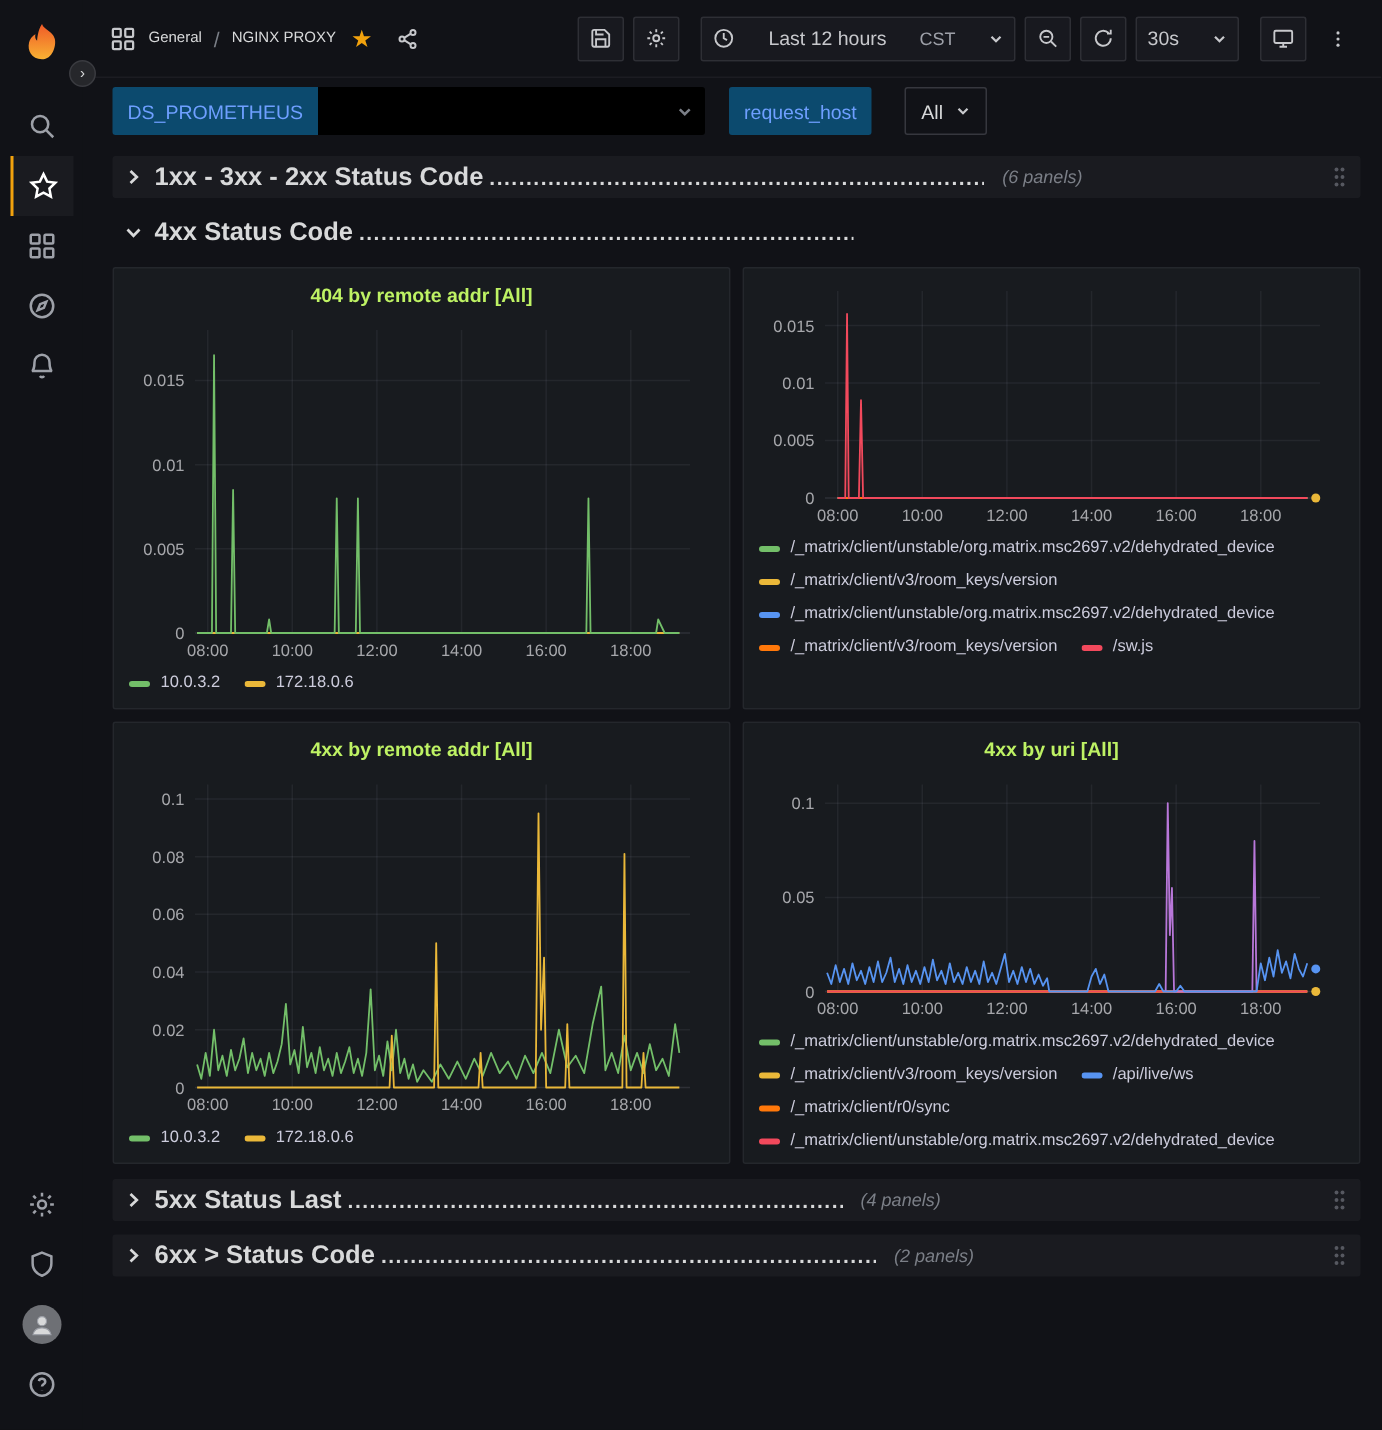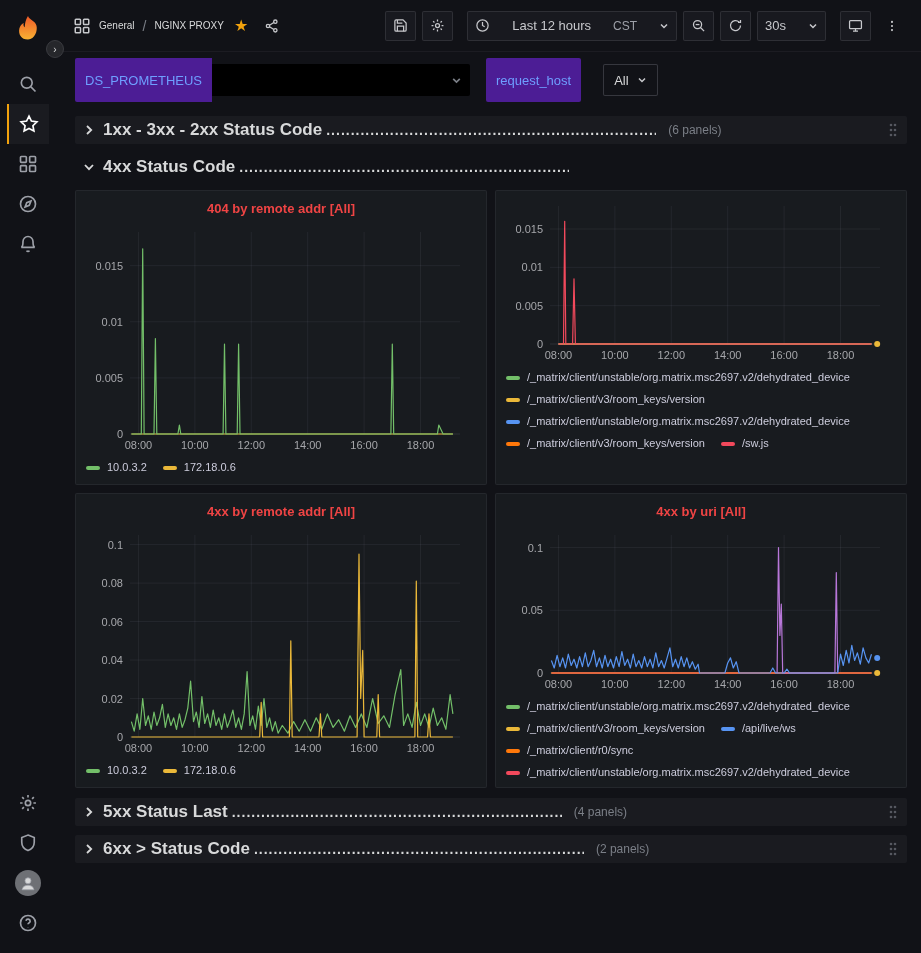--- a/index.html
+++ b/index.html
@@ -49,21 +49,21 @@
     color:#c7c8cc; font-size:13px; cursor:pointer; font-family:inherit;
   }
   .tool-btn.noborder { border:none; background:none; }
   .tb-dim { color:#9da0a8; font-size:12px; }
   .chev { display:inline-block; }
 
   
   .varbar { flex:0 0 44px; display:flex; align-items:center; gap:16px; padding:6px 14px 6px 20px; }
   .var-group { display:flex; align-items:center; }
   .var-label {
-    height:44px; display:flex; align-items:center; padding:0 10px; background:#4c1d95;
+    height:32px; display:flex; align-items:center; padding:0 10px; background:#0c4a6e;
     font-size:13px; border-radius:2px 0 0 2px; cursor:default; white-space:nowrap;
   }
   .var-label.blue { color:#6e9fff; }
   .black-select {
     width:258px; height:32px; background:#000; display:flex; align-items:center; justify-content:flex-end;
     padding:0 8px; cursor:pointer; border-radius:0 2px 2px 0;
   }
   .var-value {
     height:32px; display:flex; align-items:center; gap:8px; padding:0 10px;
     background:#111217; border:1px solid rgba(204,204,220,0.2); border-radius:2px;
@@ -72,29 +72,29 @@
 
   
   .dash { flex:1; padding:8px 14px 0 20px; overflow:hidden; }
   .row-header {
     height:28px; display:flex; align-items:center; padding:0 8px; margin-bottom:9px;
     border-radius:2px; cursor:pointer;
   }
   .row-header.collapsed { background:rgba(204,204,220,0.05); }
   .row-title { font-size:17px; font-weight:bold; color:#d8d9da; margin-left:8px; white-space:nowrap; }
   .row-dots { font-size:14px; font-weight:bold; color:#d8d9da; margin-left:4px; letter-spacing:1px; overflow:hidden; white-space:nowrap; max-width:330px; }
-  .row-count { font-size:12px; color:#7b7f87; margin-left:12px; white-space:nowrap; }
+  .row-count { font-size:12px; font-style:italic; color:#7b7f87; margin-left:12px; white-space:nowrap; }
   .row-drag { margin-left:auto; color:#4c4e54; cursor:grab; display:flex; align-items:center; }
 
   .panels { display:grid; grid-template-columns:1fr 1fr; gap:8px; margin-bottom:10px; }
   .panel {
     background:#181b1f; border:1px solid rgba(204,204,220,0.07); border-radius:2px;
     height:295px; padding:5px 10px 6px; display:flex; flex-direction:column; overflow:hidden;
   }
-  .panel-title { text-align:center; font-size:13px; font-weight:bold; color:#ef4444; height:26px; line-height:26px; cursor:pointer; }
+  .panel-title { text-align:center; font-size:13px; font-weight:bold; color:#bef264; height:26px; line-height:26px; cursor:pointer; }
   .chart-wrap { width:100%; }
   svg.chart { display:block; font-family:"Liberation Sans", sans-serif; }
   .legend { display:flex; flex-wrap:wrap; column-gap:16px; row-gap:5px; padding-top:5px; font-size:11px; color:#ccccdc; line-height:17px; }
   .legend-item { display:inline-flex; align-items:center; white-space:nowrap; cursor:pointer; max-width:100%; overflow:hidden; }
   .legend-item i { display:inline-block; width:14px; height:4px; border-radius:2px; margin-right:7px; flex:0 0 14px; }
 </style>
 </head>
 <body>
 
 <nav class="sidebar">

